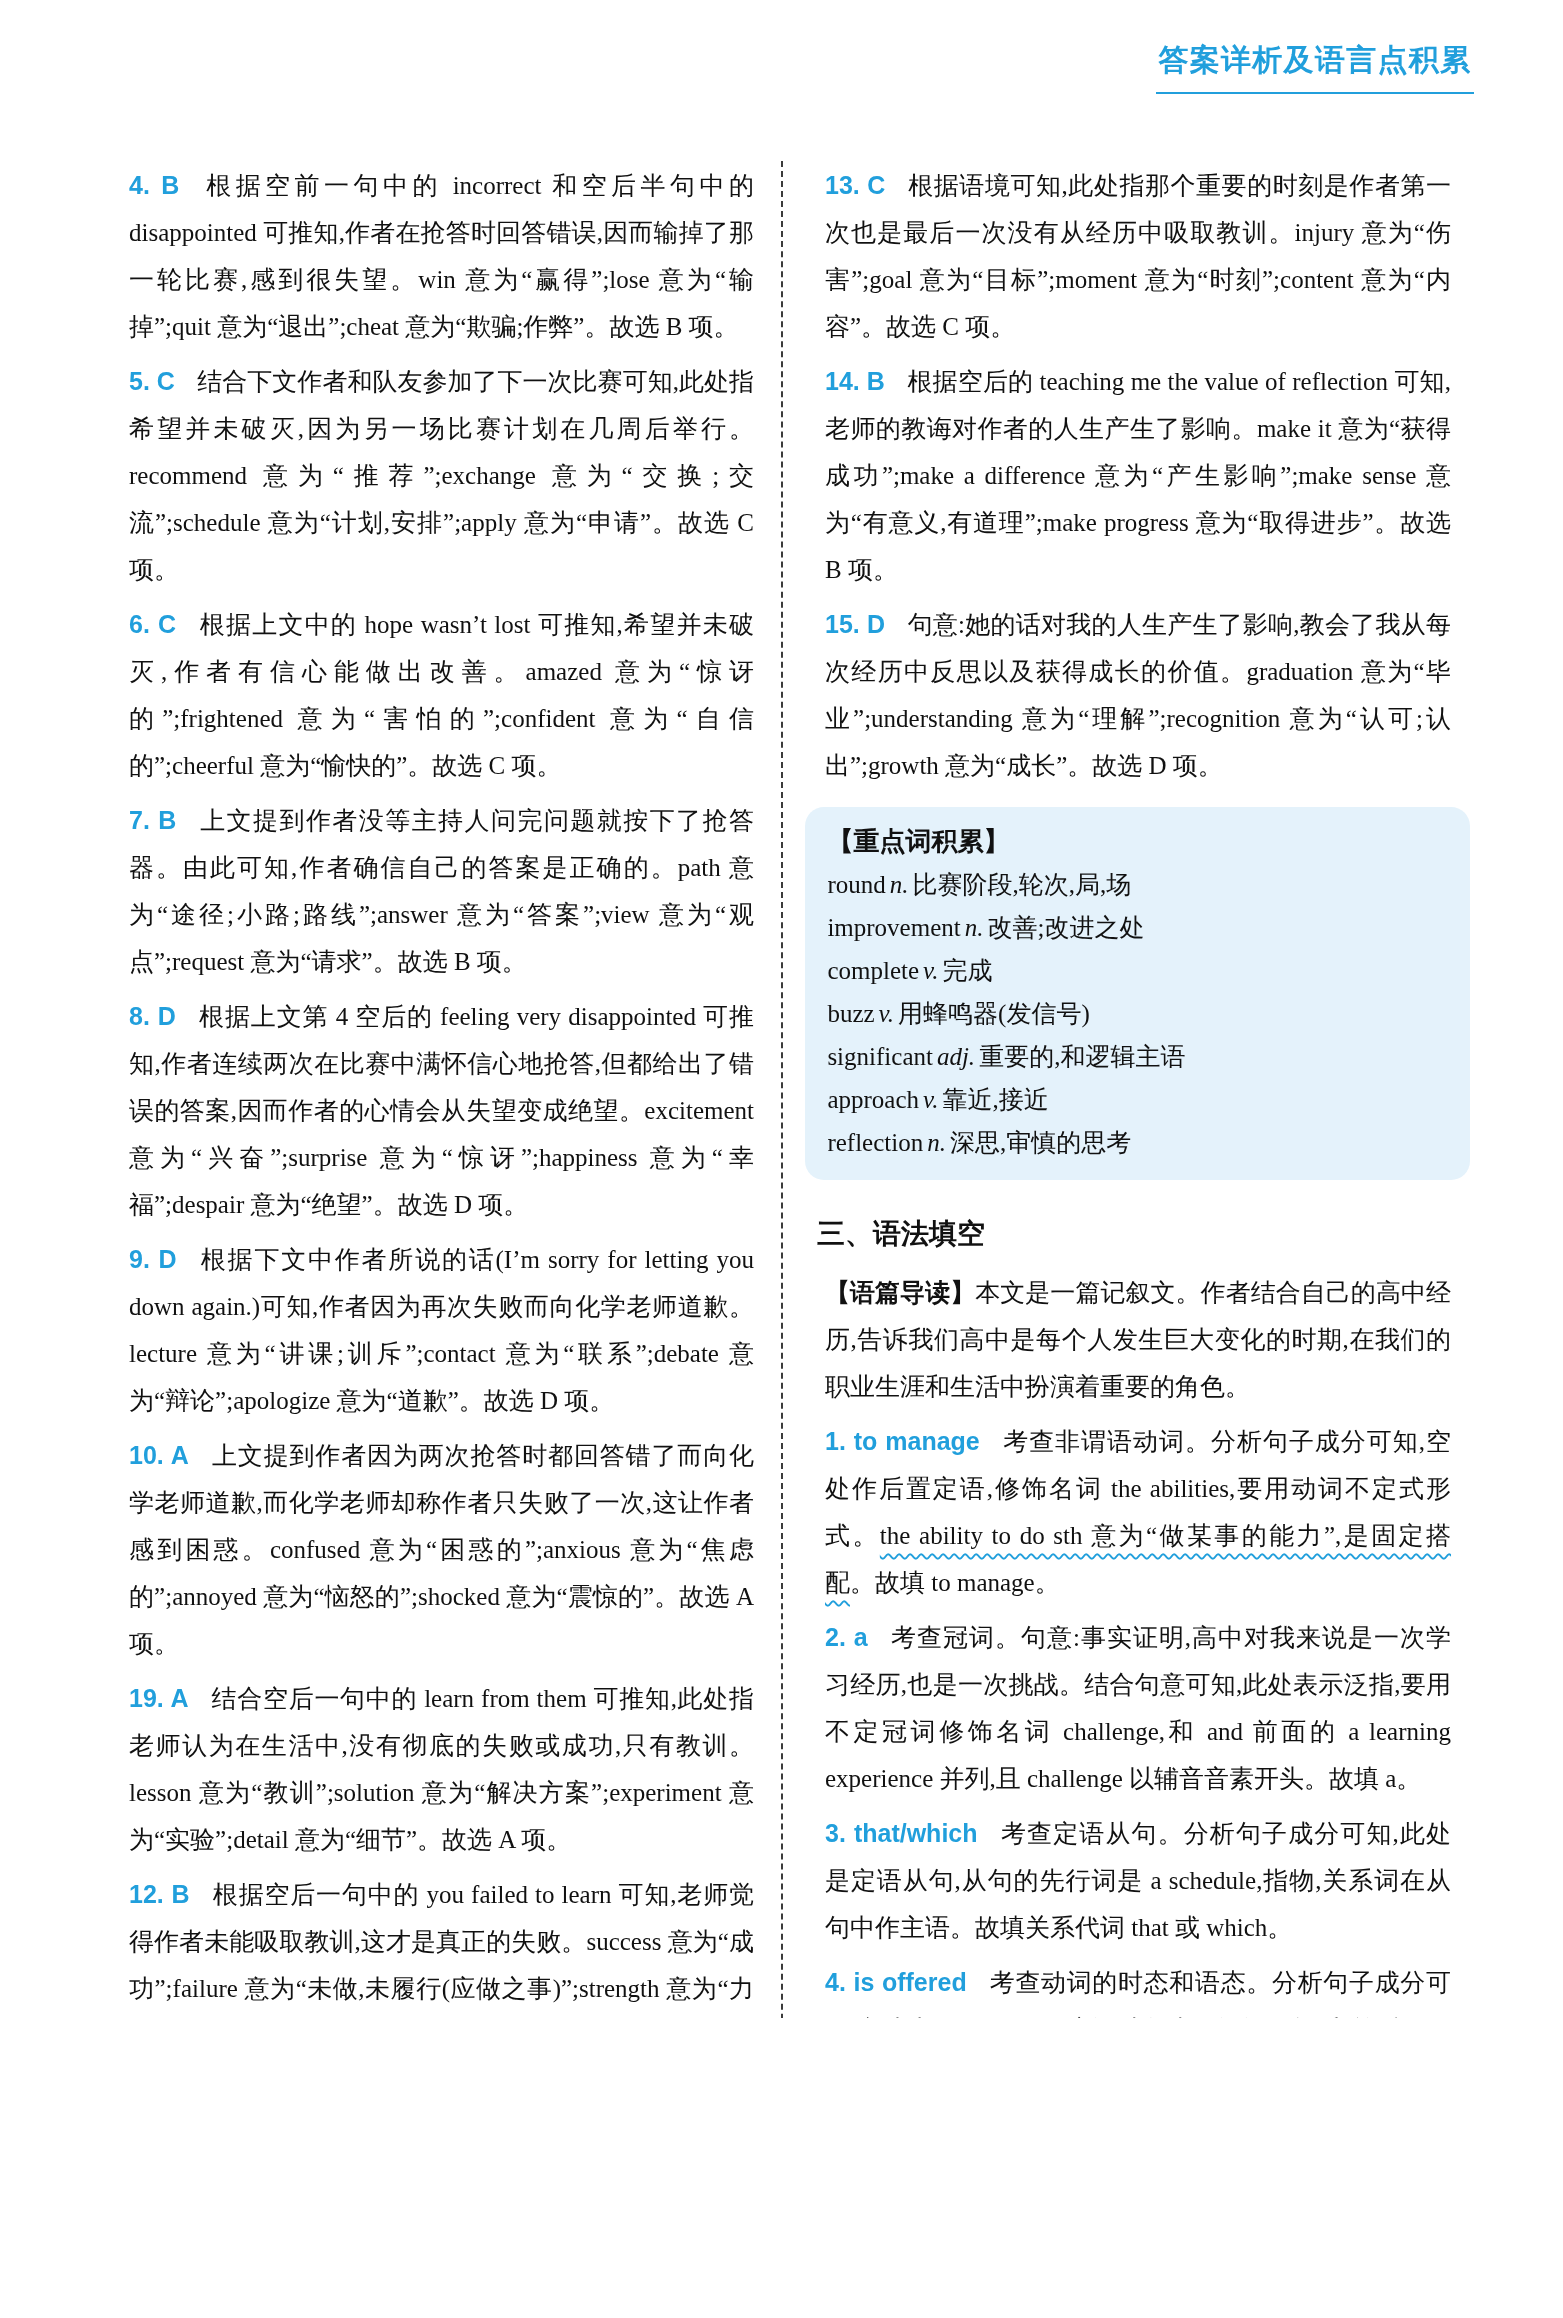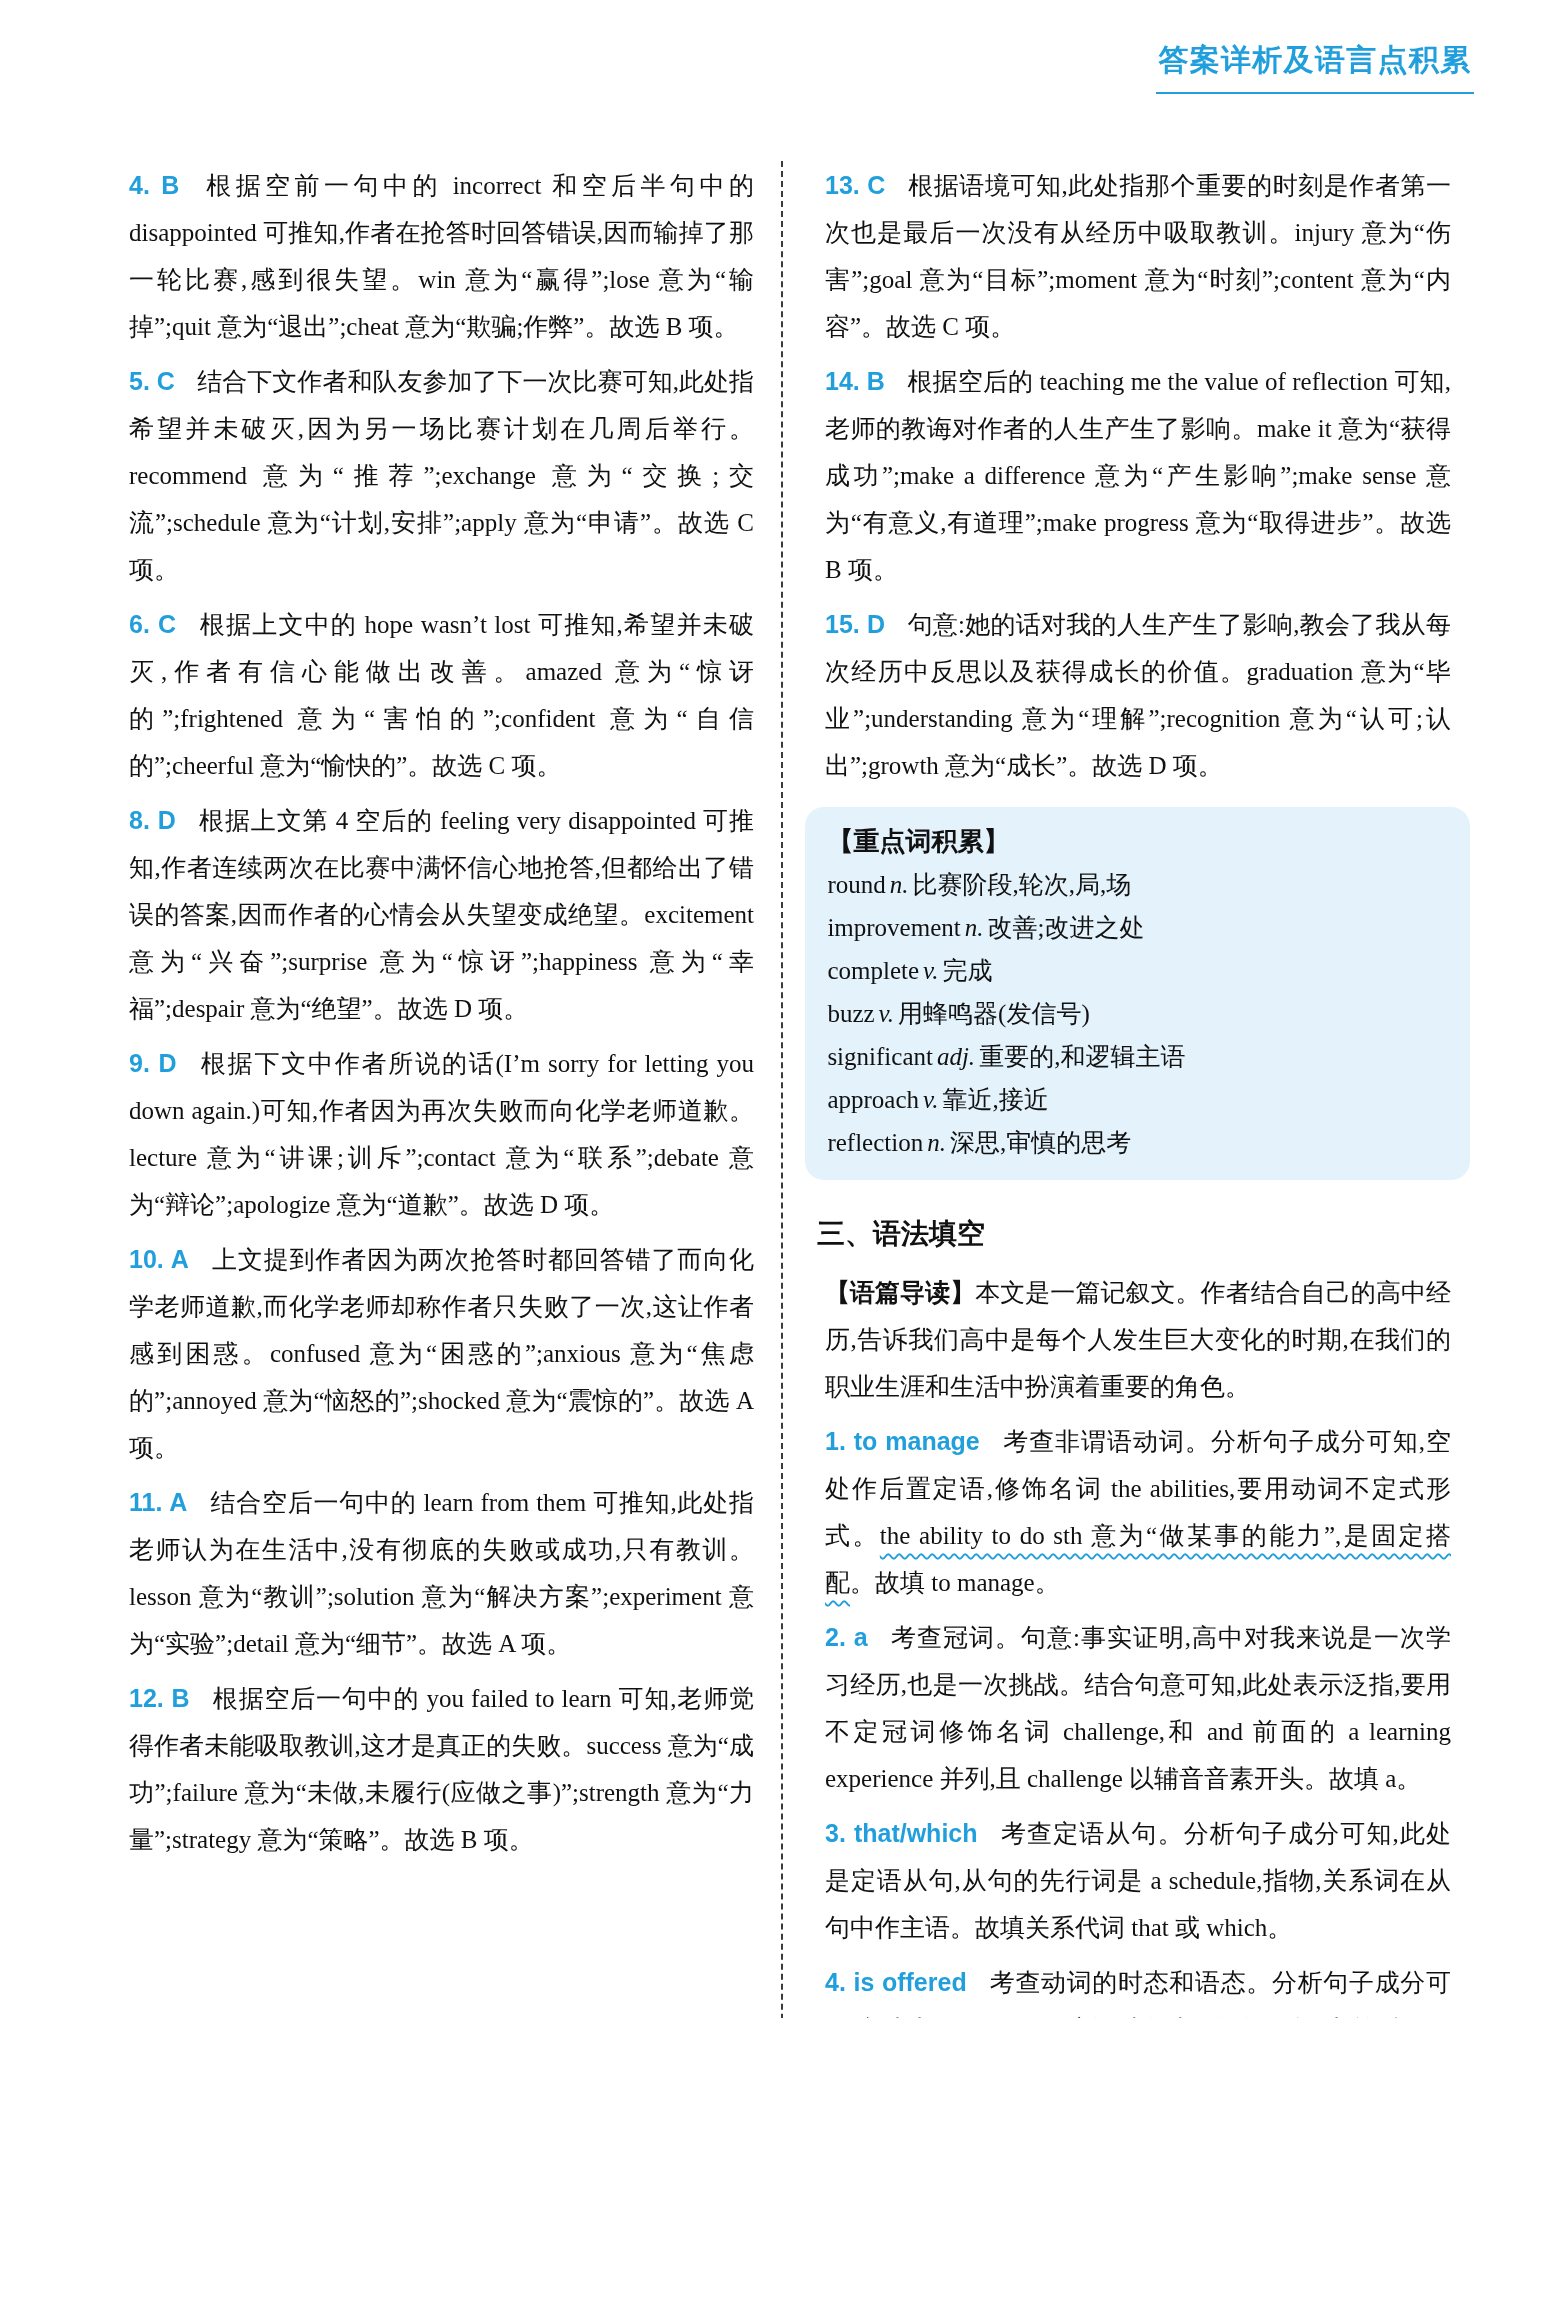--- a/index.html
+++ b/index.html
@@ -124,24 +124,25 @@
   <div class="header">
     <span class="header-title">答案详析及语言点积累</span>
   </div>
 
   <div class="divider"></div>
 
   <div class="col col-left">
     <p class="item"><span class="num">4. B</span><span>根据空前一句中的 incorrect 和空后半句中的 disappointed 可推知,作者在抢答时回答错误,因而输掉了那一轮比赛,感到很失望。win 意为“赢得”;lose 意为“输掉”;quit 意为“退出”;cheat 意为“欺骗;作弊”。故选 B 项。</span></p>
     <p class="item"><span class="num">5. C</span><span>结合下文作者和队友参加了下一次比赛可知,此处指希望并未破灭,因为另一场比赛计划在几周后举行。recommend 意为“推荐”;exchange 意为“交换;交流”;schedule 意为“计划,安排”;apply 意为“申请”。故选 C 项。</span></p>
     <p class="item"><span class="num">6. C</span><span>根据上文中的 hope wasn’t lost 可推知,希望并未破灭,作者有信心能做出改善。amazed 意为“惊讶的”;frightened 意为“害怕的”;confident 意为“自信的”;cheerful 意为“愉快的”。故选 C 项。</span></p>
+    <p class="item"><span class="num">7. B</span><span>上文提到作者没等主持人问完问题就按下了抢答器。由此可知,作者确信自己的答案是正确的。path 意为“途径;小路;路线”;answer 意为“答案”;view 意为“观点”;request 意为“请求”。故选 B 项。</span></p>
     <p class="item"><span class="num">8. D</span><span>根据上文第 4 空后的 feeling very disappointed 可推知,作者连续两次在比赛中满怀信心地抢答,但都给出了错误的答案,因而作者的心情会从失望变成绝望。excitement 意为“兴奋”;surprise 意为“惊讶”;happiness 意为“幸福”;despair 意为“绝望”。故选 D 项。</span></p>
     <p class="item"><span class="num">9. D</span><span>根据下文中作者所说的话(I’m sorry for letting you down again.)可知,作者因为再次失败而向化学老师道歉。lecture 意为“讲课;训斥”;contact 意为“联系”;debate 意为“辩论”;apologize 意为“道歉”。故选 D 项。</span></p>
     <p class="item"><span class="num">10. A</span><span>上文提到作者因为两次抢答时都回答错了而向化学老师道歉,而化学老师却称作者只失败了一次,这让作者感到困惑。confused 意为“困惑的”;anxious 意为“焦虑的”;annoyed 意为“恼怒的”;shocked 意为“震惊的”。故选 A 项。</span></p>
-    <p class="item"><span class="num">11. A</span><span>结合空后一句中的 learn from them 可推知,此处指老师认为在生活中,没有彻底的失败或成功,只有教训。lesson 意为“教训”;solution 意为“解决方案”;experiment 意为“实验”;detail 意为“细节”。故选 A 项。</span></p>
+    <p class="item"><span class="num">19. A</span><span>结合空后一句中的 learn from them 可推知,此处指老师认为在生活中,没有彻底的失败或成功,只有教训。lesson 意为“教训”;solution 意为“解决方案”;experiment 意为“实验”;detail 意为“细节”。故选 A 项。</span></p>
     <p class="item"><span class="num">12. B</span><span>根据空后一句中的 you failed to learn 可知,老师觉得作者未能吸取教训,这才是真正的失败。success 意为“成功”;failure 意为“未做,未履行(应做之事)”;strength 意为“力量”;strategy 意为“策略”。故选 B 项。</span></p>
   </div>
 
   <div class="col col-right">
     <p class="item"><span class="num">13. C</span><span>根据语境可知,此处指那个重要的时刻是作者第一次也是最后一次没有从经历中吸取教训。injury 意为“伤害”;goal 意为“目标”;moment 意为“时刻”;content 意为“内容”。故选 C 项。</span></p>
     <p class="item"><span class="num">14. B</span><span>根据空后的 teaching me the value of reflection 可知,老师的教诲对作者的人生产生了影响。make it 意为“获得成功”;make a difference 意为“产生影响”;make sense 意为“有意义,有道理”;make progress 意为“取得进步”。故选 B 项。</span></p>
     <p class="item"><span class="num">15. D</span><span>句意:她的话对我的人生产生了影响,教会了我从每次经历中反思以及获得成长的价值。graduation 意为“毕业”;understanding 意为“理解”;recognition 意为“认可;认出”;growth 意为“成长”。故选 D 项。</span></p>
 
     <div class="vocab-box">
       <div class="vocab-title">【重点词积累】</div>

